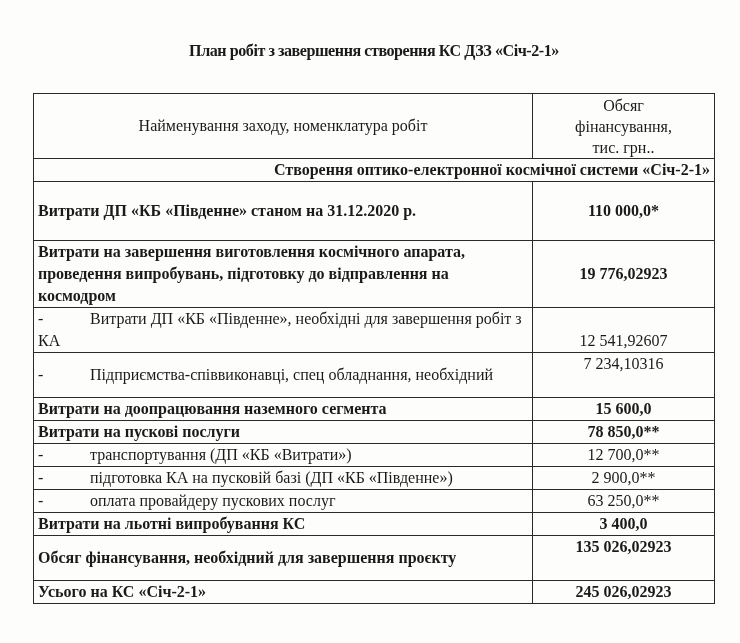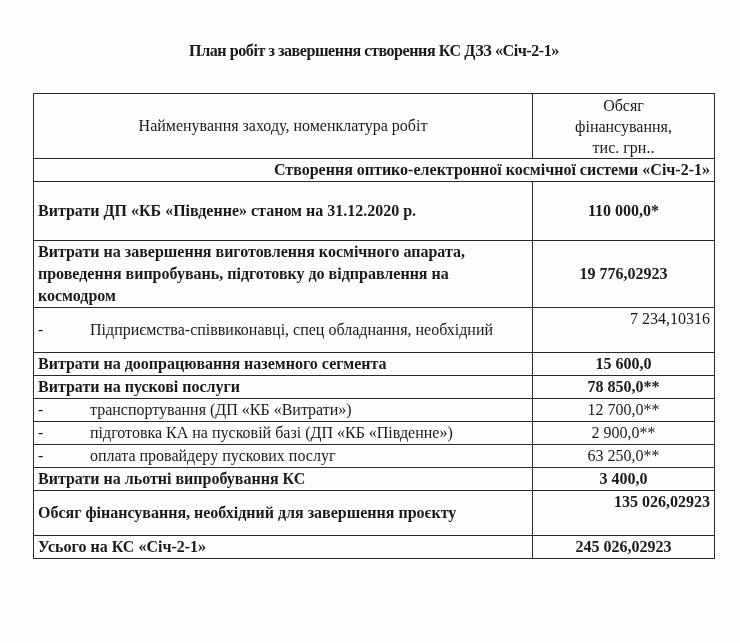--- a/index.html
+++ b/index.html
@@ -42,21 +42,21 @@
       padding: 0 4px;
       vertical-align: middle;
     }
     col.c1 { width: 499px; }
     col.c2 { width: 182px; }
     .hdr td { height: 64px; text-align: center; font-weight: normal; }
     .hdr td.h2 { line-height: 21px; }
     .section td { text-align: right; font-weight: bold; height: 22px; }
     .bold { font-weight: bold; }
     .val { text-align: center; white-space: nowrap; }
-    .val.top { vertical-align: top; text-align: right; }
+    .val.top { vertical-align: top; }
     .val.bottom { vertical-align: bottom; }
     .dash { display: inline-block; width: 52px; }
     .r-tall { height: 59px; }
     .r-3line { height: 65px; font-family: Liberation Serif, serif; }
     .r-2line { height: 45px; }
     .r-1line { height: 21px; }
   </style>
 </head>
 <body>
 
@@ -83,20 +83,24 @@
   <tr class="r-tall">
     <td class="bold">Витрати ДП «КБ «Південне» станом на 31.12.2020 р.</td>
     <td class="bold val">110 000,0*</td>
   </tr>
 
   <tr class="r-3line">
     <td class="bold">Витрати на завершення виготовлення космічного апарата, проведення випробувань, підготовку до відправлення на космодром</td>
     <td class="bold val">19 776,02923</td>
   </tr>
 
+  <tr class="r-2line">
+    <td><span class="dash">-</span><span>Витрати ДП «КБ «Південне», необхідні для завершення робіт з КА</span></td>
+    <td class="val bottom">12 541,92607</td>
+  </tr>
 
   <tr class="r-2line">
     <td><span class="dash">-</span><span>Підприємства-співвиконавці, спец обладнання, необхідний</span></td>
     <td class="val top">7 234,10316</td>
   </tr>
 
   <tr class="r-1line">
     <td class="bold">Витрати на доопрацювання наземного сегмента</td>
     <td class="bold val">15 600,0</td>
   </tr>

